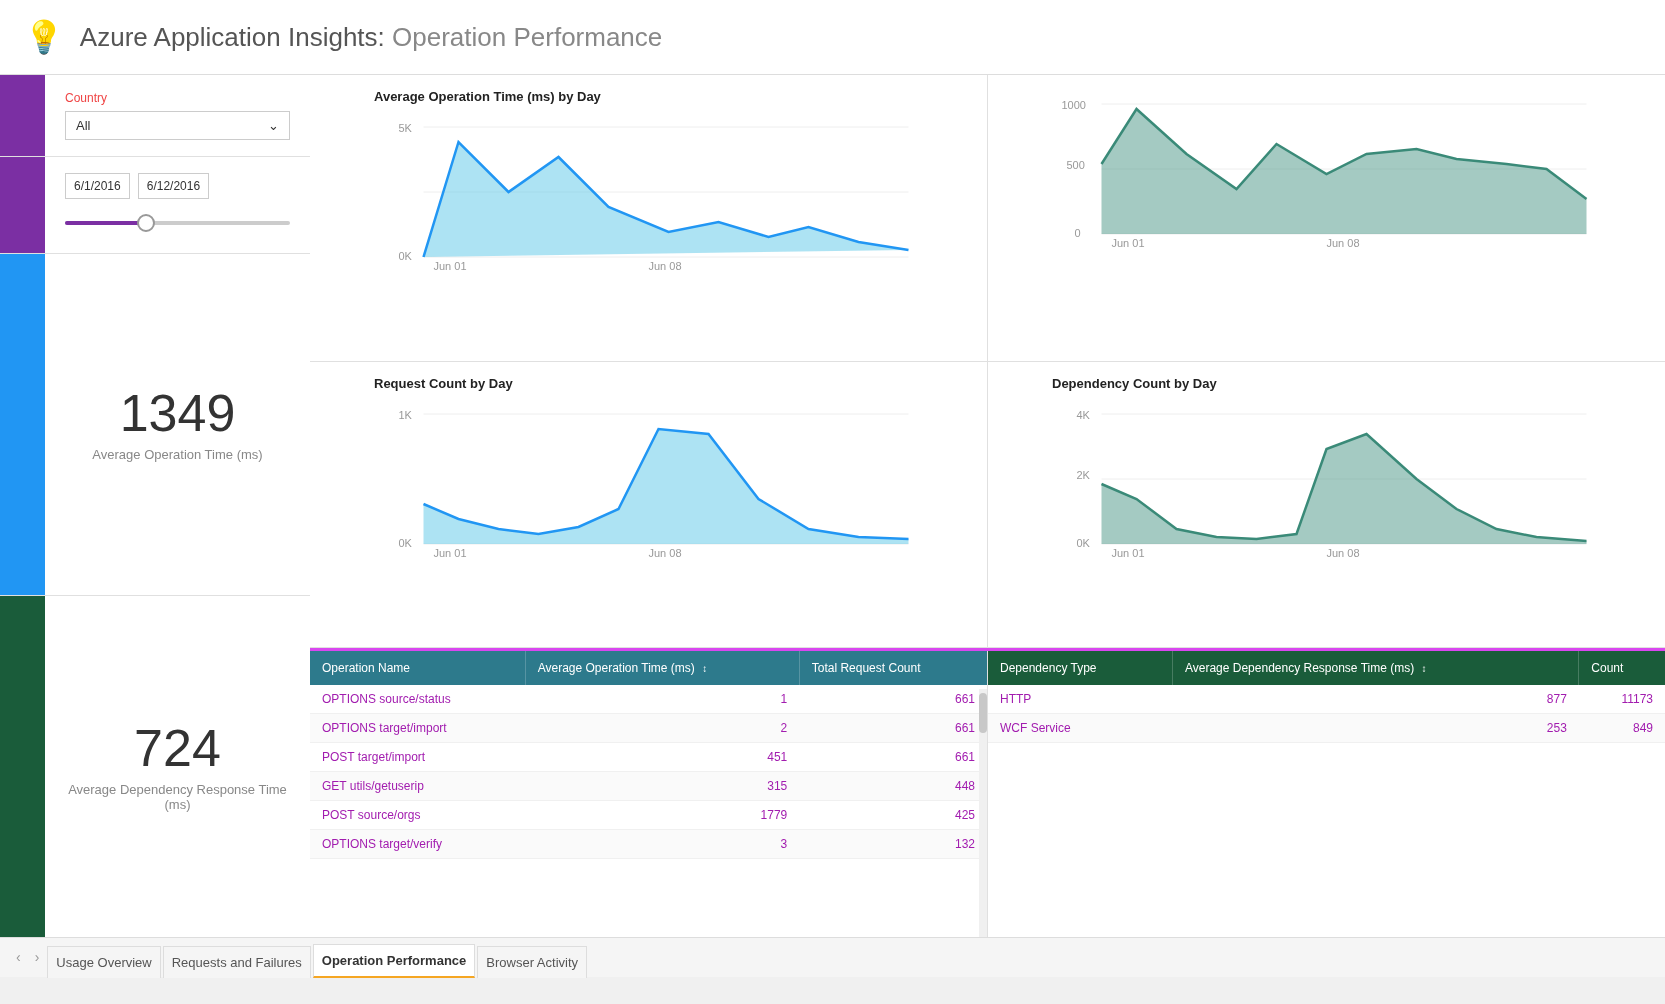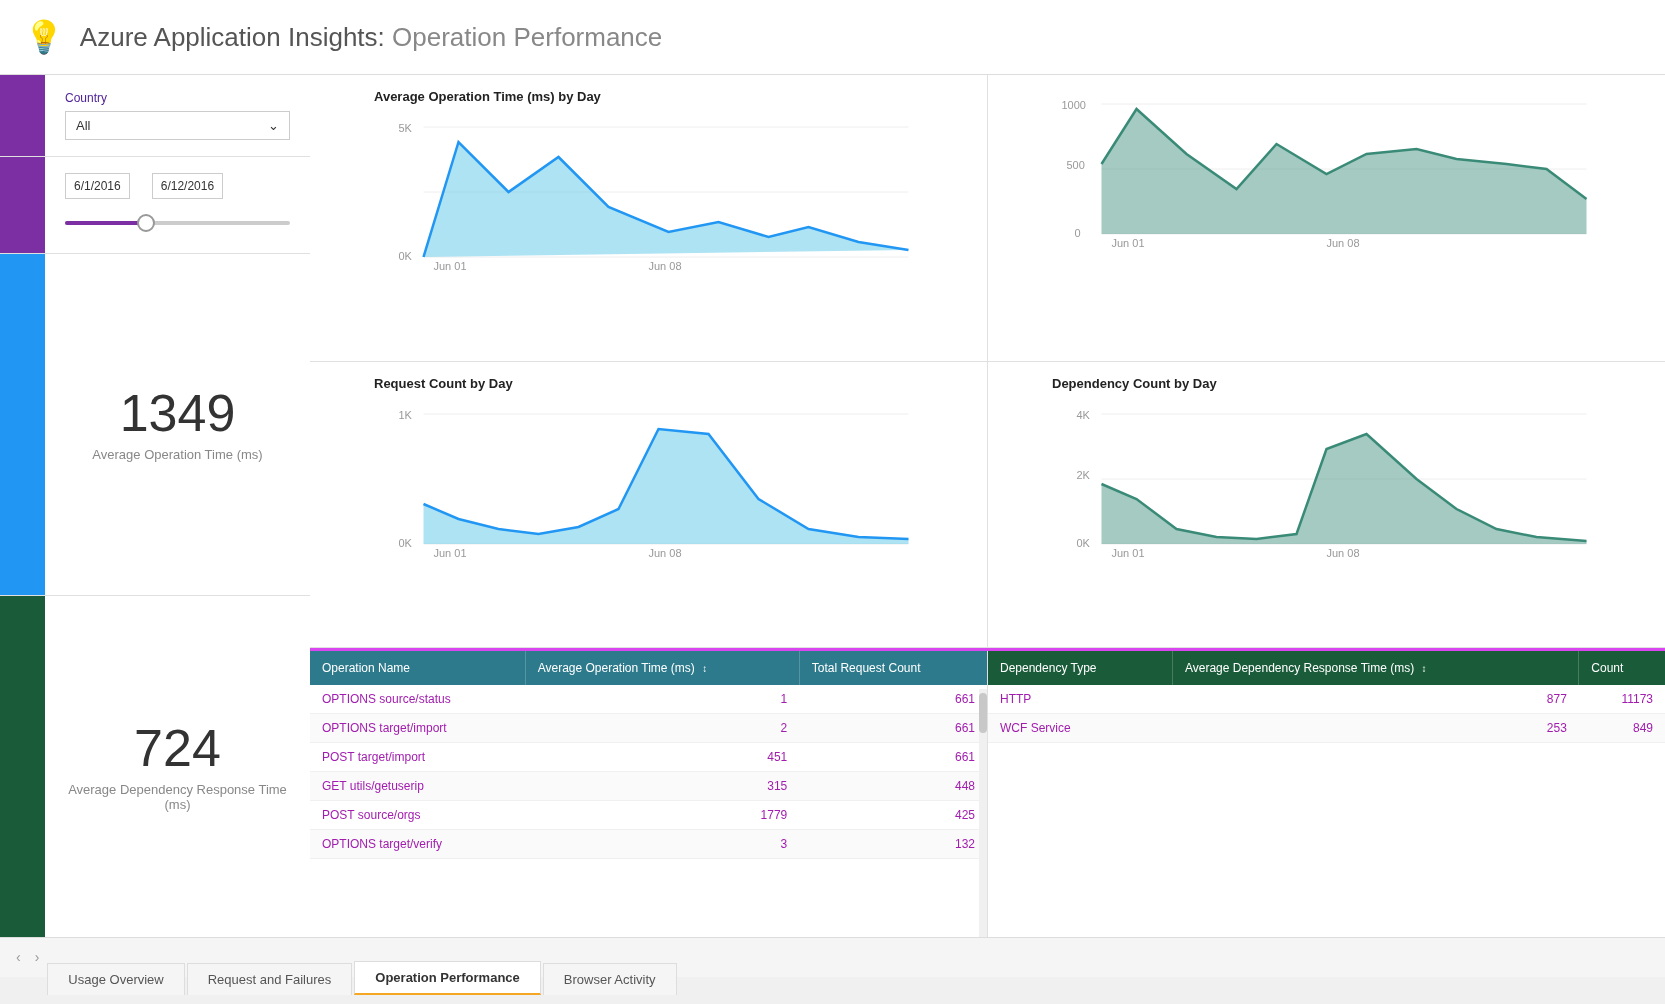--- a/index.html
+++ b/index.html
@@ -13,23 +13,23 @@
     
     
     .main { display: flex; height: calc(1004px - 102px - 40px); background: #f0f0f0; }
     
     
     .left-panel { width: 310px; background: #f0f0f0; flex-shrink: 0; display: flex; flex-direction: column; }
     .sidebar-bar { width: 45px; flex-shrink: 0; }
     .sidebar-bar.purple { background: #7b2fa3; }
     .sidebar-bar.blue { background: #2196f3; }
     .sidebar-bar.dark-green { background: #1a5c3a; }
-    .filter-label { font-size: 12px; color: #4c1d95; margin-bottom: 6px; }
+    .filter-label { font-size: 12px; color: #ef4444; margin-bottom: 6px; }
     .filter-select { display: flex; align-items: center; justify-content: space-between; border: 1px solid #ccc; padding: 6px 10px; background: #fff; font-size: 13px; }
-    .date-range { display: flex; gap: 22px; margin-bottom: 10px; }
+    .date-range { display: flex; gap: 8px; margin-bottom: 10px; }
     .date-box { border: 1px solid #ccc; padding: 5px 8px; font-size: 12px; color: #333; background: #fff; }
     .slider-container { padding: 4px 0; }
     .slider-track { height: 4px; background: #ccc; position: relative; border-radius: 2px; margin: 8px 0; }
     .slider-fill { height: 4px; background: #7b2fa3; position: absolute; left: 0; width: 35%; border-radius: 2px; }
     .slider-thumb { width: 18px; height: 18px; background: #fff; border: 2px solid #999; border-radius: 50%; position: absolute; top: -7px; left: 32%; cursor: pointer; }
     .kpi-content { flex: 1; background: #fff; display: flex; flex-direction: column; align-items: center; justify-content: center; padding: 20px; }
     .kpi-value { font-size: 52px; font-weight: 300; color: #333; line-height: 1; }
     .kpi-label { font-size: 13px; color: #888; text-align: center; margin-top: 8px; }
     
     
@@ -62,21 +62,21 @@
     
     
     .dep-table thead tr { background: #1a5c3a; }
     
     
     .sort-arrow { display: inline-block; margin-left: 4px; font-size: 10px; }
     
     
     .tab-bar { height: 40px; background: #f5f5f5; border-top: 1px solid #ddd; display: flex; align-items: flex-end; padding: 0 10px; gap: 2px; }
     .tab-nav-btn { background: none; border: none; color: #999; font-size: 14px; padding: 0 6px; cursor: pointer; height: 40px; }
-    .tab { padding: 8px 20px; background: #f5f5f5; border: 1px solid #ddd; border-bottom: none; font-size: 13px; cursor: pointer; color: #555; position: relative; top: 18px; }
+    .tab { padding: 8px 8px; background: #f5f5f5; border: 1px solid #ddd; border-bottom: none; font-size: 13px; cursor: pointer; color: #555; position: relative; top: 1px; }
     .tab.active { background: #fff; border-bottom: 2px solid #f5a623; color: #333; font-weight: 600; }
     
     .axis-label { font-size: 11px; fill: #999; }
   </style>
 </head>
 <body>
 
 <div class="header">
   <div class="header-icon" style="color:#7b2fa3; font-size:32px;">💡</div>
   <div class="header-title">
@@ -294,16 +294,16 @@
     </div>
 
   </div>
 
 </div>
 
 <div class="tab-bar">
   <button class="tab-nav-btn">‹</button>
   <button class="tab-nav-btn">›</button>
   <div class="tab">Usage Overview</div>
-  <div class="tab">Request and Failures</div>
+  <div class="tab">Requests and Failures</div>
   <div class="tab active">Operation Performance</div>
   <div class="tab">Browser Activity</div>
 </div>
 
 </body></html>

